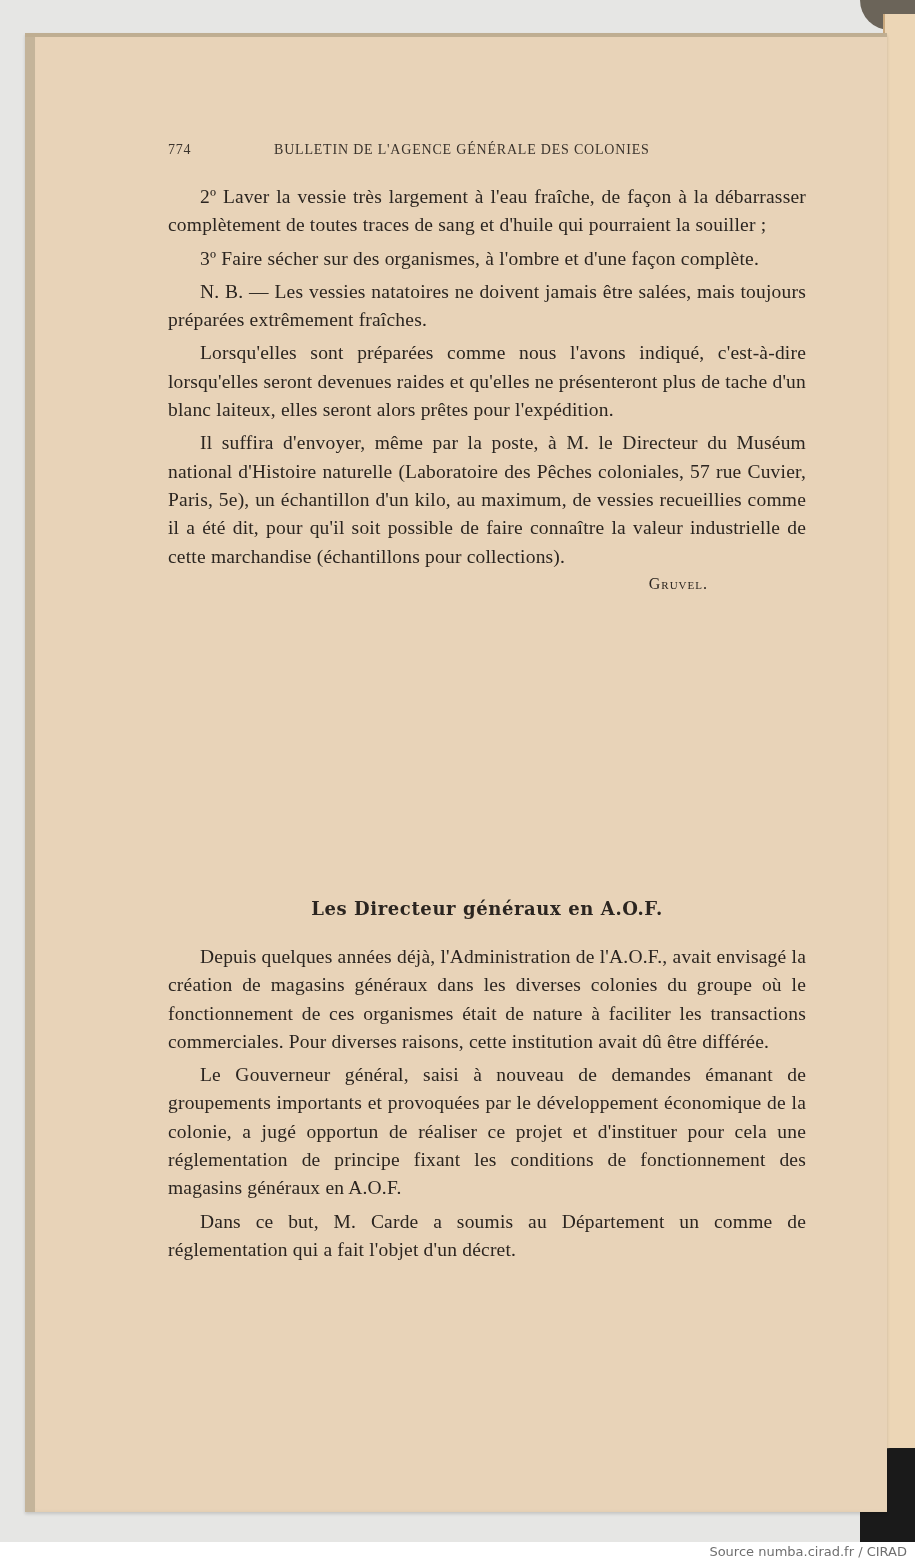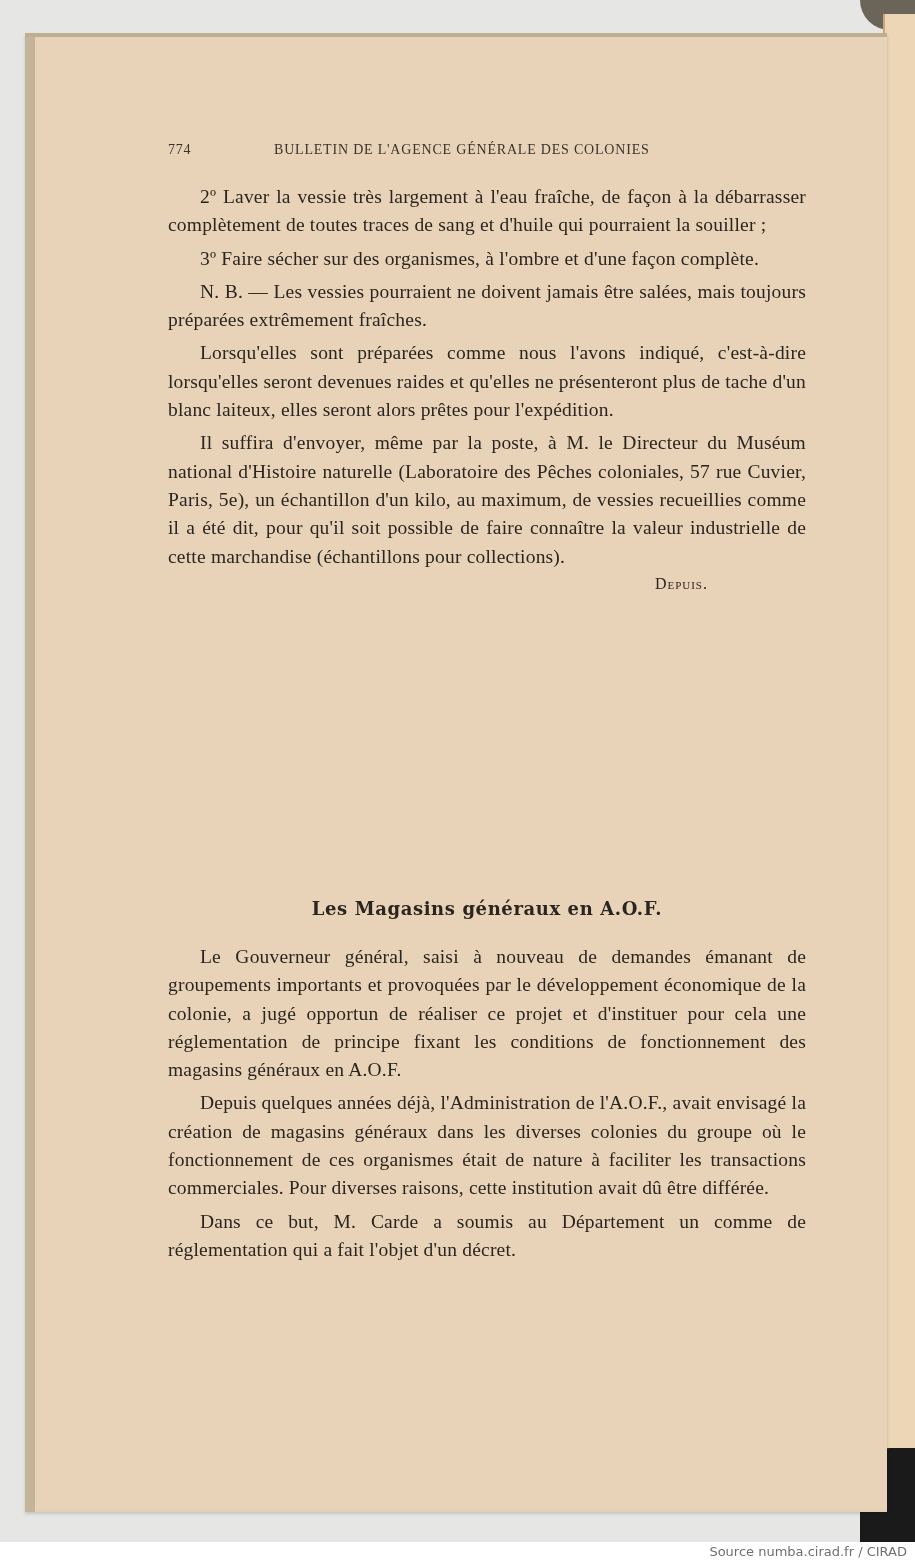--- a/index.html
+++ b/index.html
@@ -82,30 +82,30 @@
 <div class="page-edge-top"></div>
 
 <div class="running-head">
   <span class="page-number">774</span>
   <span class="header-title">BULLETIN DE L'AGENCE GÉNÉRALE DES COLONIES</span>
 </div>
 
 <div class="text-block" style="top:183px;">
   <p class="para">2º Laver la vessie très largement à l'eau fraîche, de façon à la débarrasser complètement de toutes traces de sang et d'huile qui pourraient la souiller ;</p>
   <p class="para">3º Faire sécher sur des organismes, à l'ombre et d'une façon complète.</p>
-  <p class="para">N. B. — Les vessies pourraient ne doivent jamais être salées, mais toujours préparées extrêmement fraîches.</p>
+  <p class="para">N. B. — Les vessies natatoires ne doivent jamais être salées, mais toujours préparées extrêmement fraîches.</p>
   <p class="para">Lorsqu'elles sont préparées comme nous l'avons indiqué, c'est-à-dire lorsqu'elles seront devenues raides et qu'elles ne présenteront plus de tache d'un blanc laiteux, elles seront alors prêtes pour l'expédition.</p>
   <p class="para">Il suffira d'envoyer, même par la poste, à M. le Directeur du Muséum national d'Histoire naturelle (Laboratoire des Pêches coloniales, 57 rue Cuvier, Paris, 5e), un échantillon d'un kilo, au maximum, de vessies recueillies comme il a été dit, pour qu'il soit possible de faire connaître la valeur industrielle de cette marchandise (échantillons pour collections).</p>
-  <p class="signature sc">Depuis.</p>
+  <p class="signature sc">Gruvel.</p>
 </div>
 
 <div class="text-block" style="top:898px;">
-  <h2 class="section-title">Les Magasins généraux en A.O.F.</h2>
+  <h2 class="section-title">Les Directeur généraux en A.O.F.</h2>
 </div>
 
 <div class="text-block" style="top:943px;">
+  <p class="para">Depuis quelques années déjà, l'Administration de l'A.O.F., avait envisagé la création de magasins généraux dans les diverses colonies du groupe où le fonctionnement de ces organismes était de nature à faciliter les transactions commerciales. Pour diverses raisons, cette institution avait dû être différée.</p>
   <p class="para">Le Gouverneur général, saisi à nouveau de demandes émanant de groupements importants et provoquées par le développement économique de la colonie, a jugé opportun de réaliser ce projet et d'instituer pour cela une réglementation de principe fixant les conditions de fonctionnement des magasins généraux en A.O.F.</p>
-  <p class="para">Depuis quelques années déjà, l'Administration de l'A.O.F., avait envisagé la création de magasins généraux dans les diverses colonies du groupe où le fonctionnement de ces organismes était de nature à faciliter les transactions commerciales. Pour diverses raisons, cette institution avait dû être différée.</p>
   <p class="para">Dans ce but, M. Carde a soumis au Département un comme de réglementation qui a fait l'objet d'un décret.</p>
 </div>
 
 <div class="caption-bar"></div>
 <div class="source-caption">Source numba.cirad.fr / CIRAD</div>
 
 </body></html>

